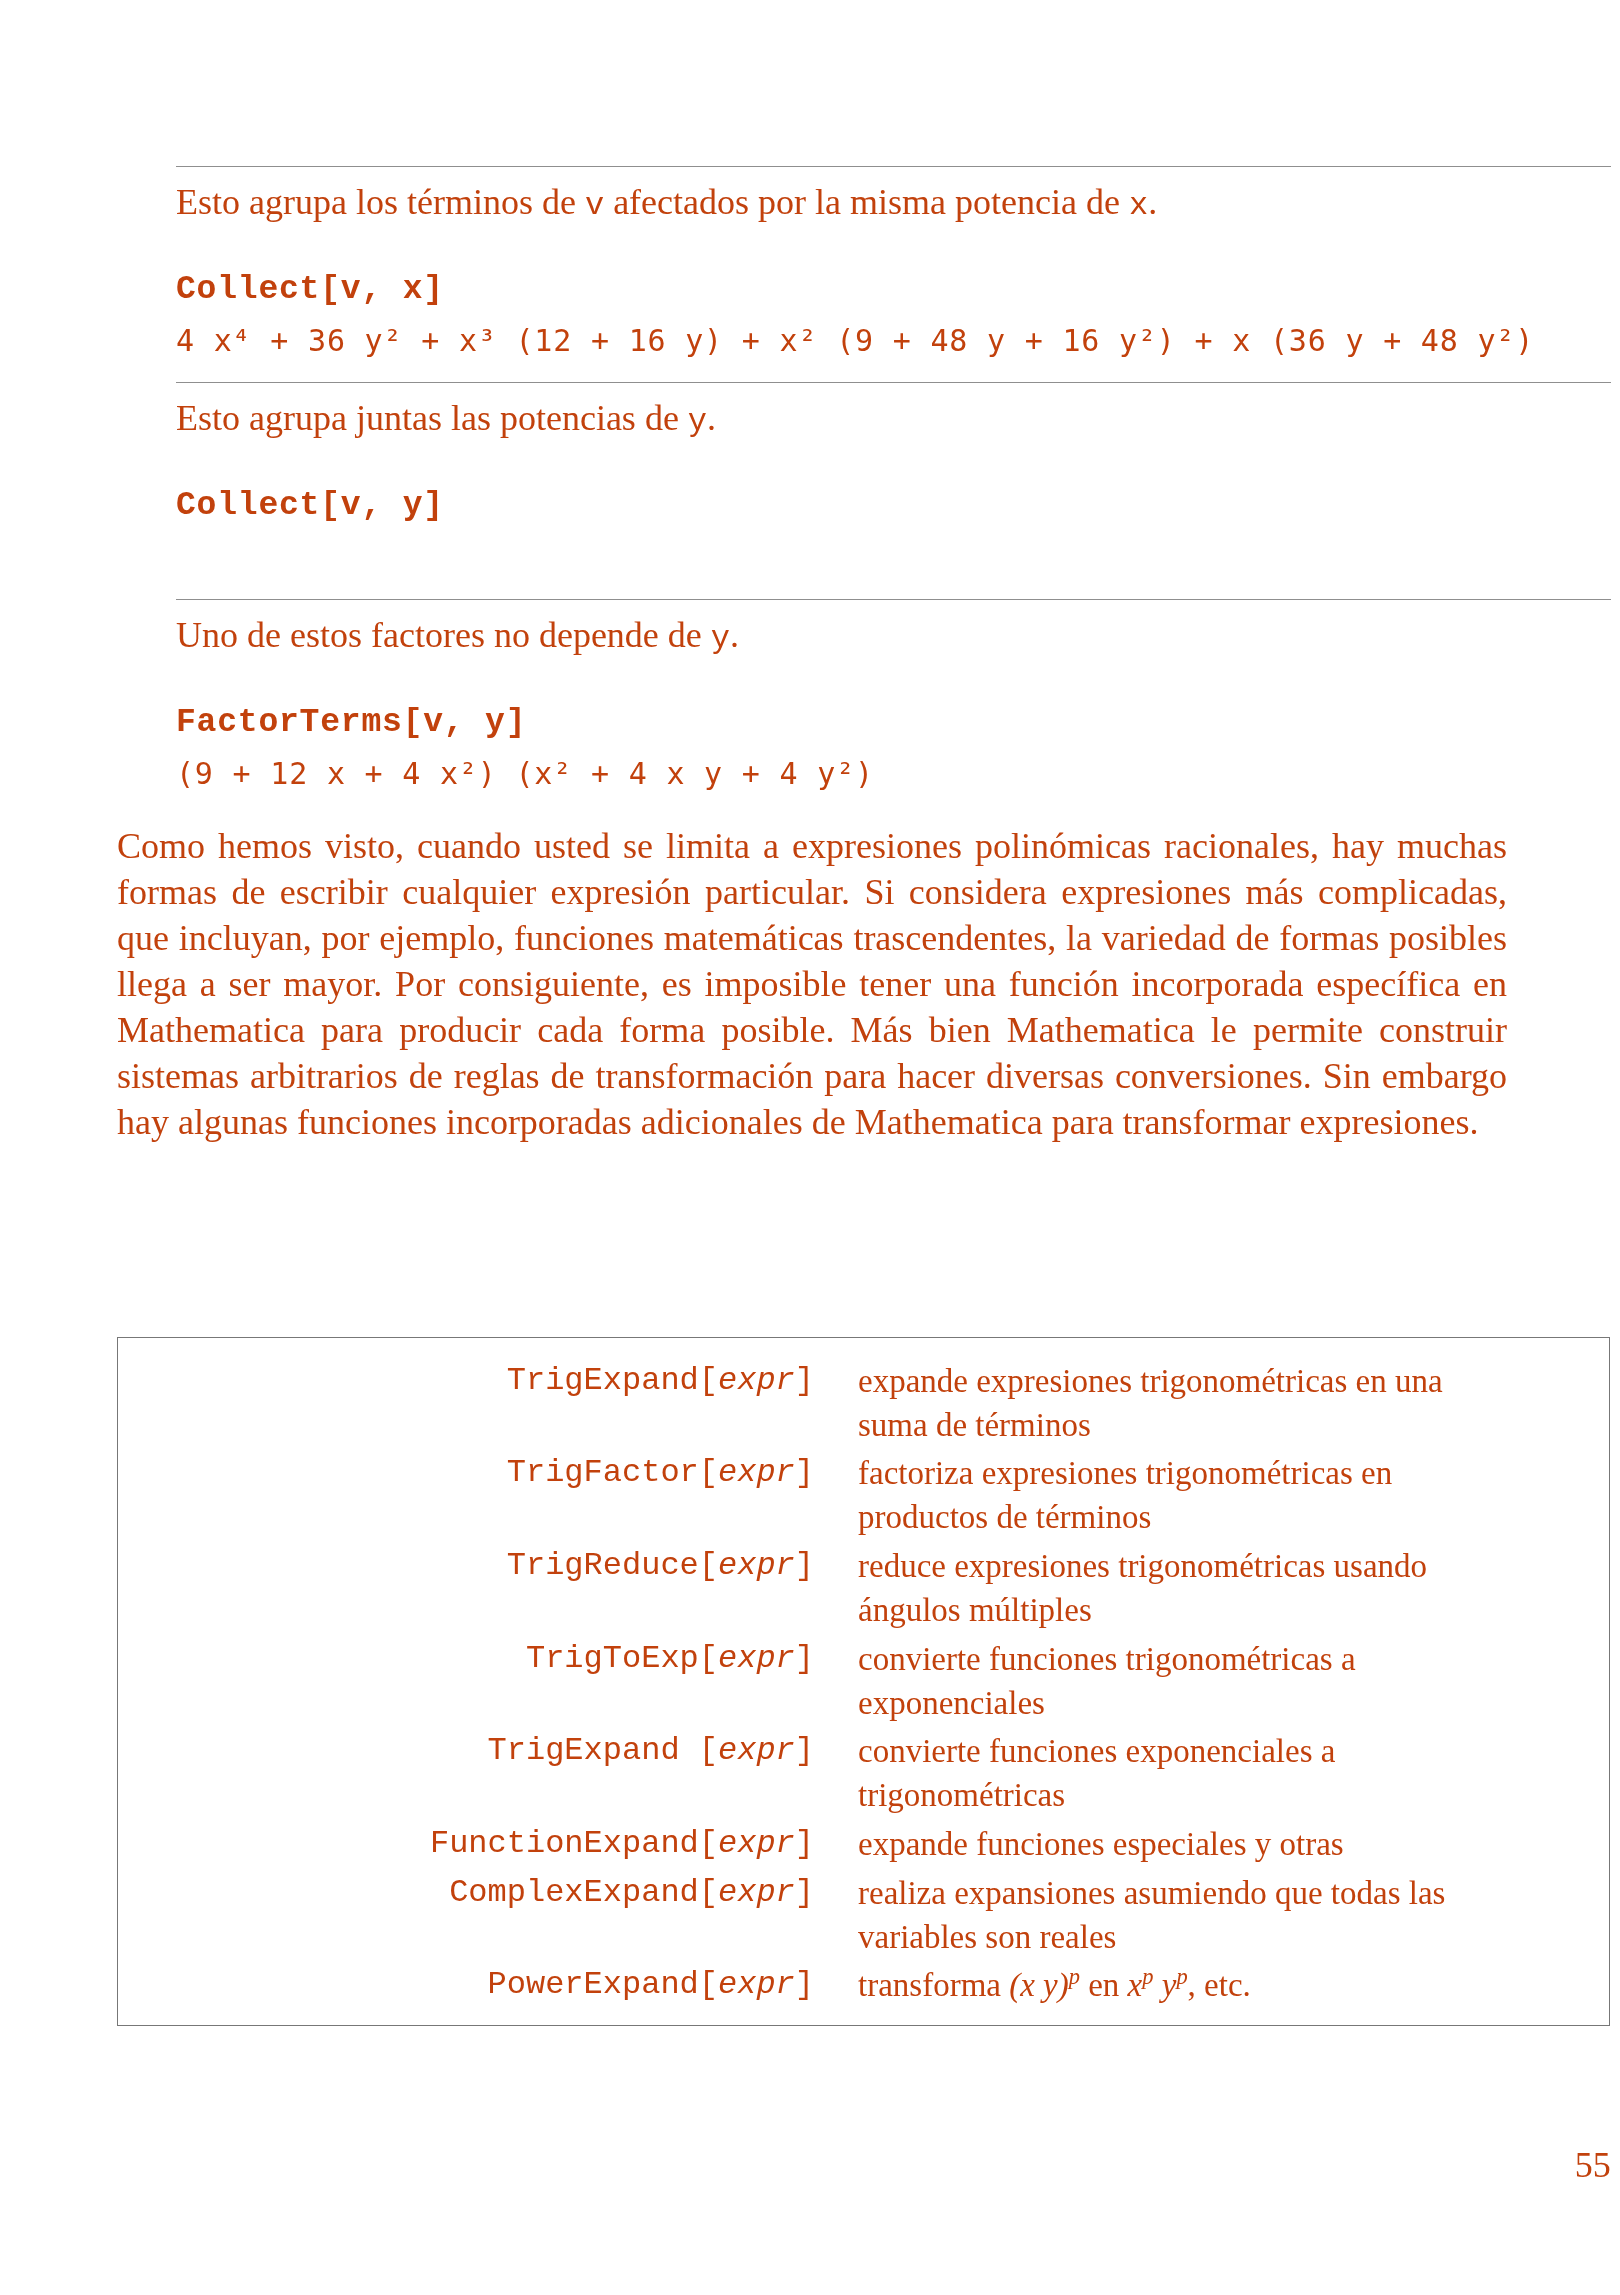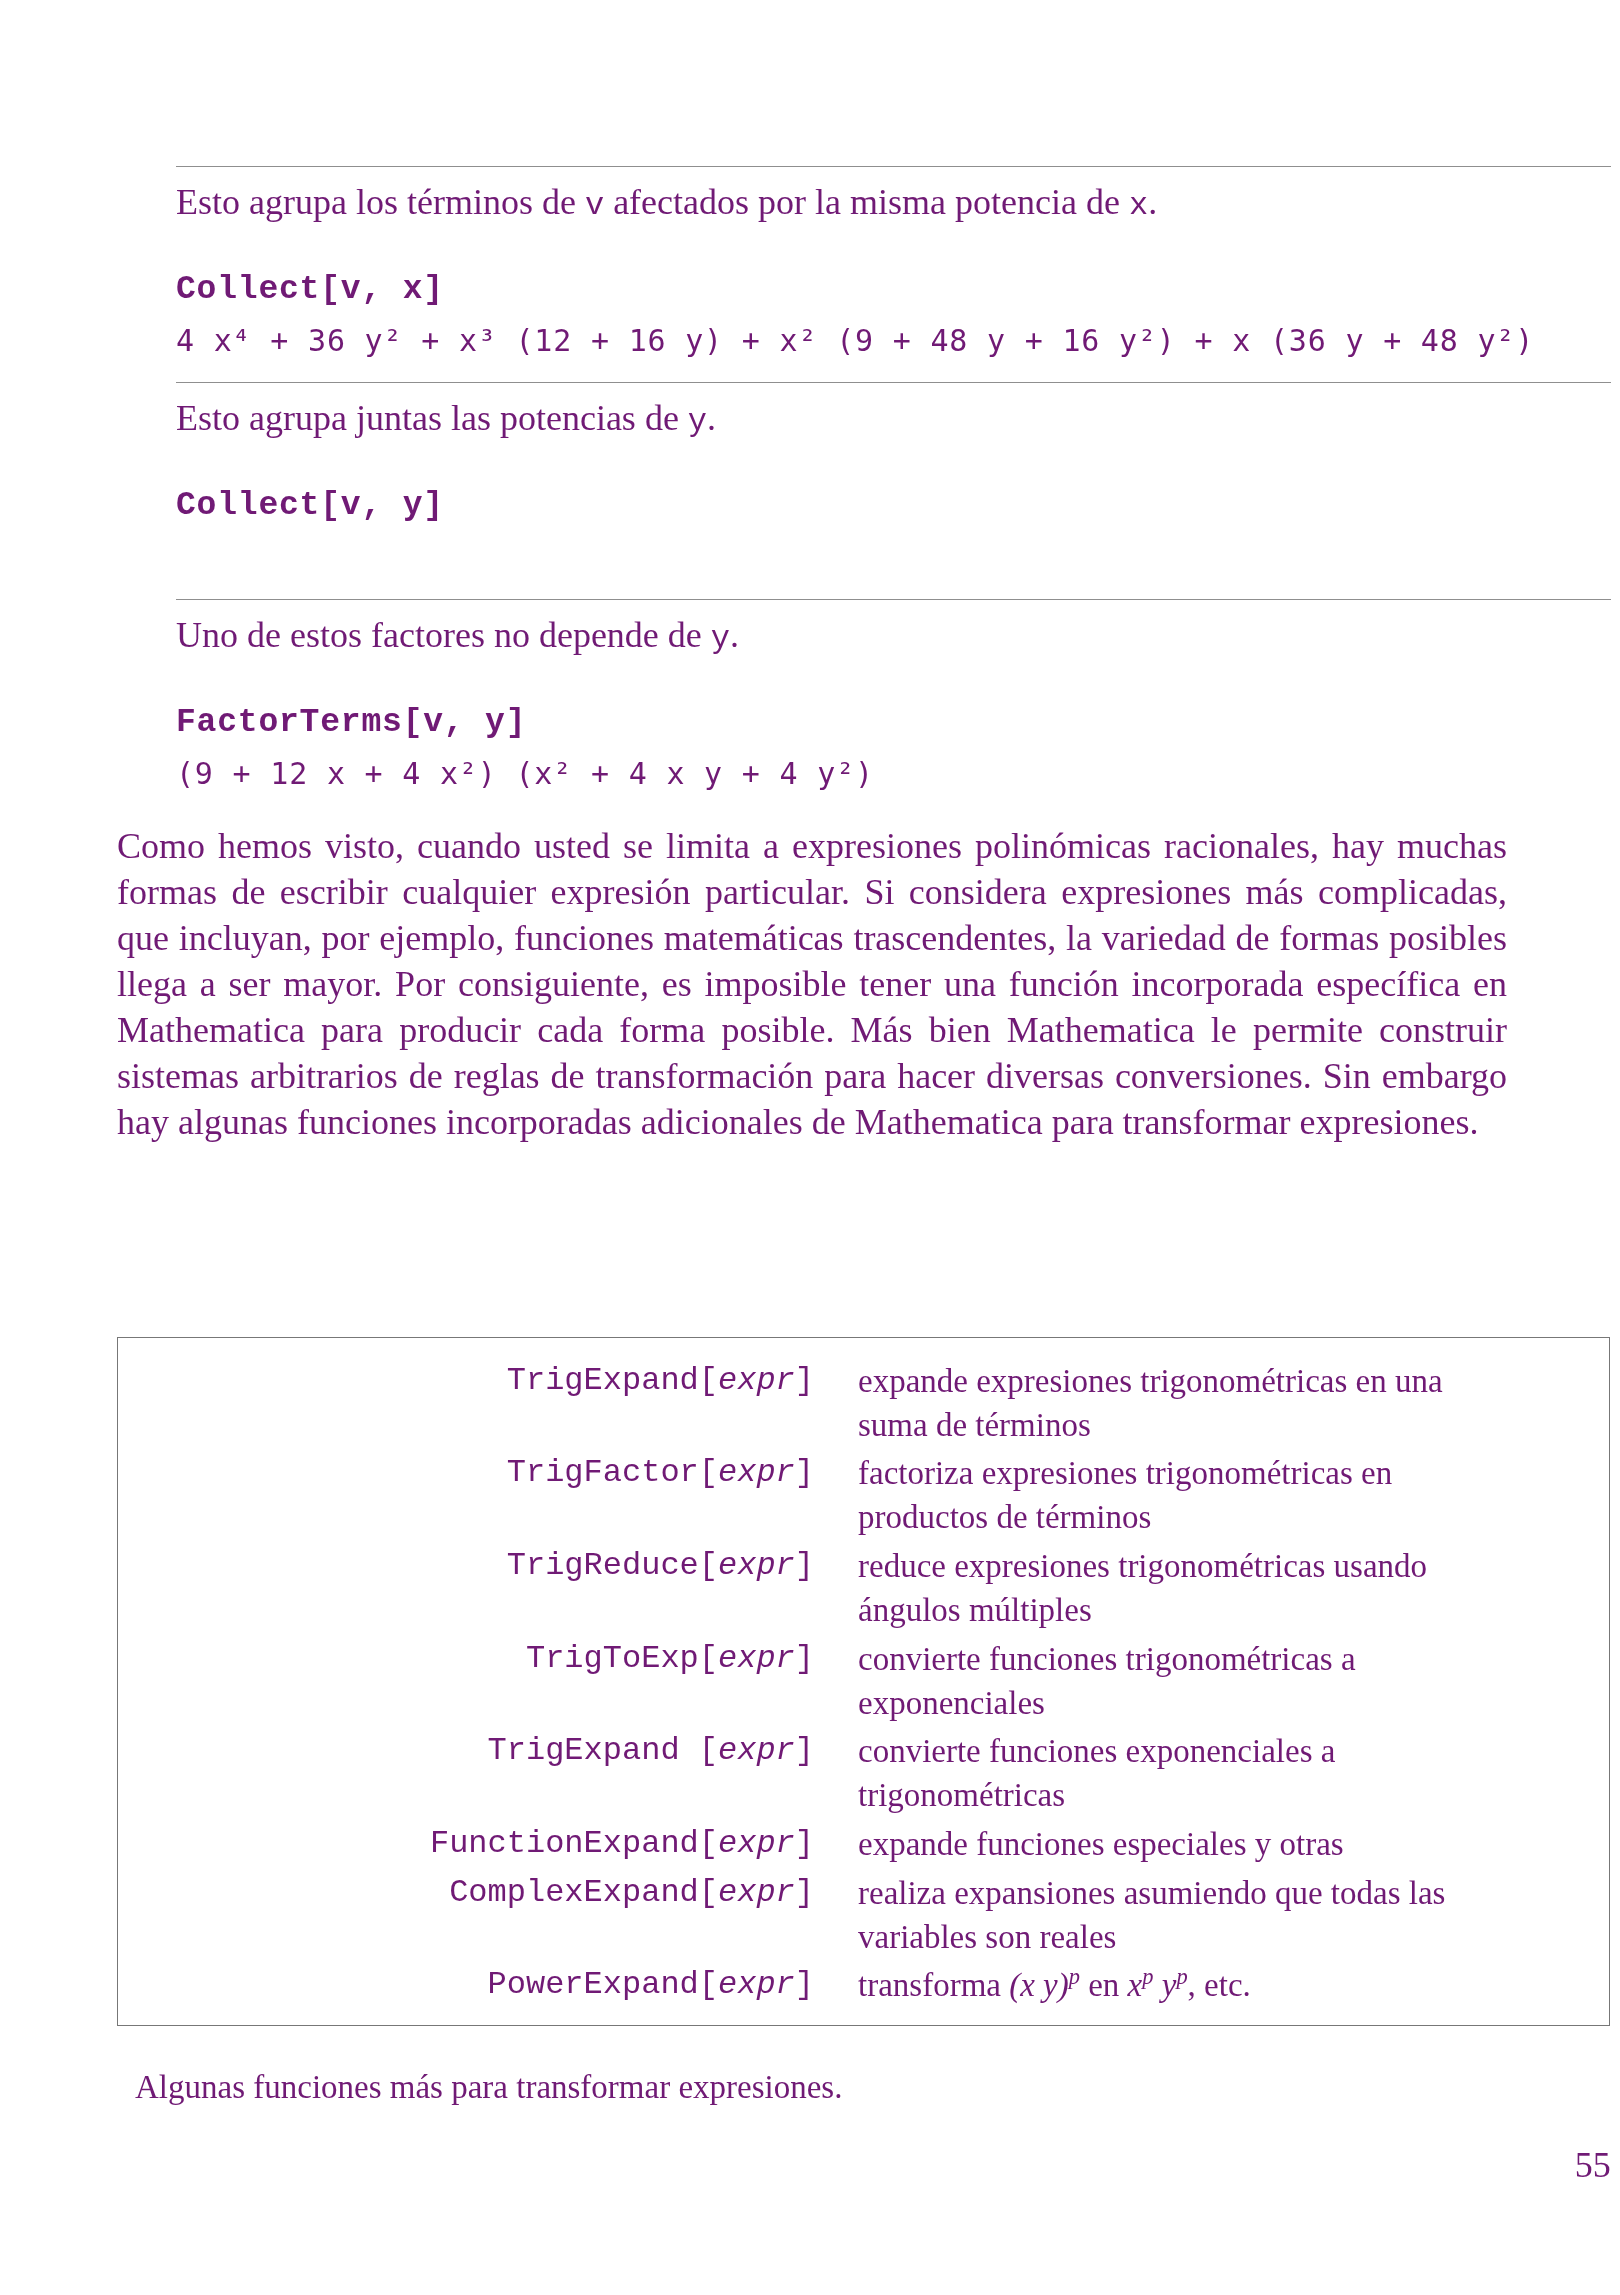--- a/index.html
+++ b/index.html
@@ -5,21 +5,21 @@
   html, body {
     margin: 0;
     padding: 0;
     background: #ffffff;
   }
   .page {
     position: relative;
     width: 1621px;
     height: 2295px;
     background: #ffffff;
-    color: #701a75;
+    color: #c2410c;
     font-family: "Liberation Serif", serif;
     overflow: hidden;
   }
 
   
   .example {
     position: absolute;
     left: 176px;
     width: 1435px;
   }
@@ -184,18 +184,17 @@
 variables son reales</div>
     </div>
 
     <div class="t-row" style="margin-bottom:0">
       <div class="t-fn"><span>PowerExpand[</span><span class="t-arg">expr</span><span>]</span></div>
       <div class="t-desc"><span>transforma </span><span class="math"><span>(x y)</span><sup>p</sup></span><span> en </span><span class="math"><span>x</span><sup>p</sup><span> y</span><sup>p</sup></span><span>, etc.</span></div>
     </div>
 
   </div>
 
-  <p class="table-caption" style="top:2067px">Algunas funciones más para transformar expresiones.</p>
 
   <div class="page-number" style="top:2144px">55</div>
 
 </div>
 
 
 </body></html>

